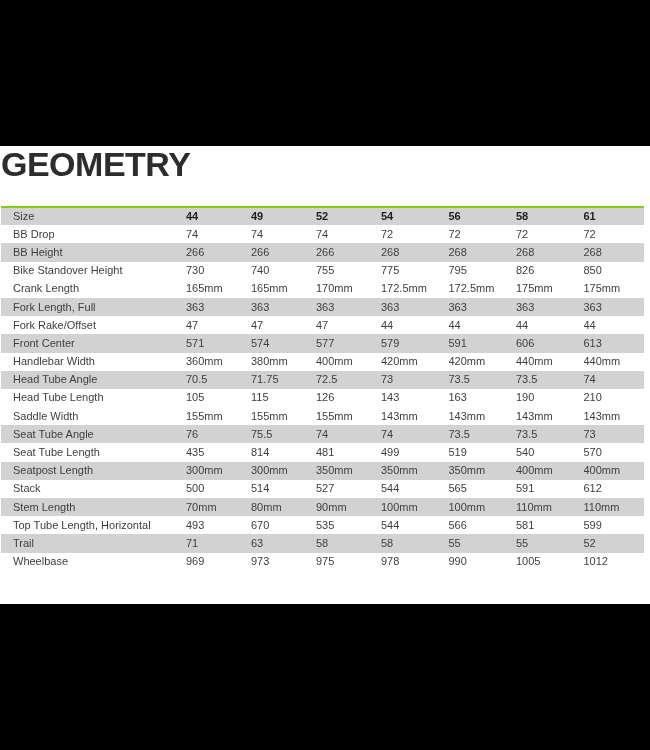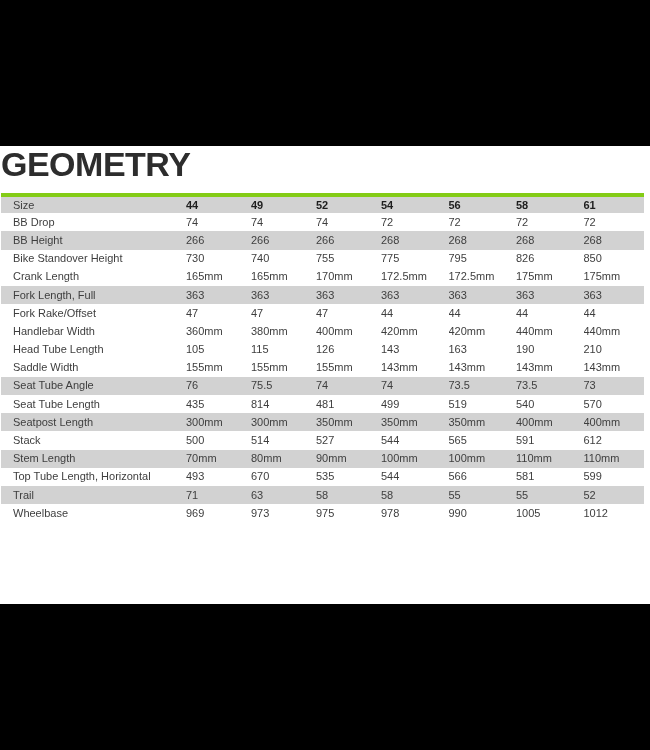--- a/index.html
+++ b/index.html
@@ -31,26 +31,26 @@
     top: 1px;
     left: 1px;
     font-size: 34px;
     line-height: 34px;
     font-weight: bold;
     letter-spacing: -0.5px;
     color: #2d2d2d;
   }
   table.geo {
     position: absolute;
-    top: 47px;
+    top: 60px;
     left: 1px;
     width: 643px;
     border-collapse: collapse;
     table-layout: fixed;
-    border-top: 4px solid #84cc16;
+    border-top: 2px solid #84cc16;
   }
   table.geo tr.alt { background: #d2d2d2; }
   table.geo td {
     font-size: 11px;
     line-height: 11px;
     color: #3e3e3e;
     height: 18.2px;
     vertical-align: middle;
     text-align: left;
     white-space: nowrap;
@@ -139,30 +139,50 @@
         <tr class="">
           <td class="label">Fork Rake/Offset</td>
           <td class="val">47</td>
           <td class="val">47</td>
           <td class="val">47</td>
           <td class="val">44</td>
           <td class="val">44</td>
           <td class="val">44</td>
           <td class="val">44</td>
         </tr>
+        <tr class="alt">
+          <td class="label">Front Center</td>
+          <td class="val">571</td>
+          <td class="val">574</td>
+          <td class="val">577</td>
+          <td class="val">579</td>
+          <td class="val">591</td>
+          <td class="val">606</td>
+          <td class="val">613</td>
+        </tr>
         <tr class="">
           <td class="label">Handlebar Width</td>
           <td class="val">360mm</td>
           <td class="val">380mm</td>
           <td class="val">400mm</td>
           <td class="val">420mm</td>
           <td class="val">420mm</td>
           <td class="val">440mm</td>
           <td class="val">440mm</td>
         </tr>
+        <tr class="alt">
+          <td class="label">Head Tube Angle</td>
+          <td class="val">70.5</td>
+          <td class="val">71.75</td>
+          <td class="val">72.5</td>
+          <td class="val">73</td>
+          <td class="val">73.5</td>
+          <td class="val">73.5</td>
+          <td class="val">74</td>
+        </tr>
         <tr class="">
           <td class="label">Head Tube Length</td>
           <td class="val">105</td>
           <td class="val">115</td>
           <td class="val">126</td>
           <td class="val">143</td>
           <td class="val">163</td>
           <td class="val">190</td>
           <td class="val">210</td>
         </tr>

